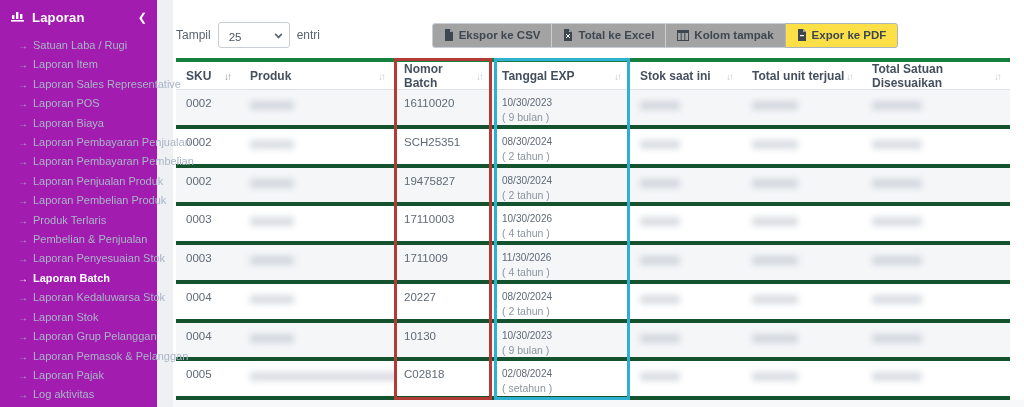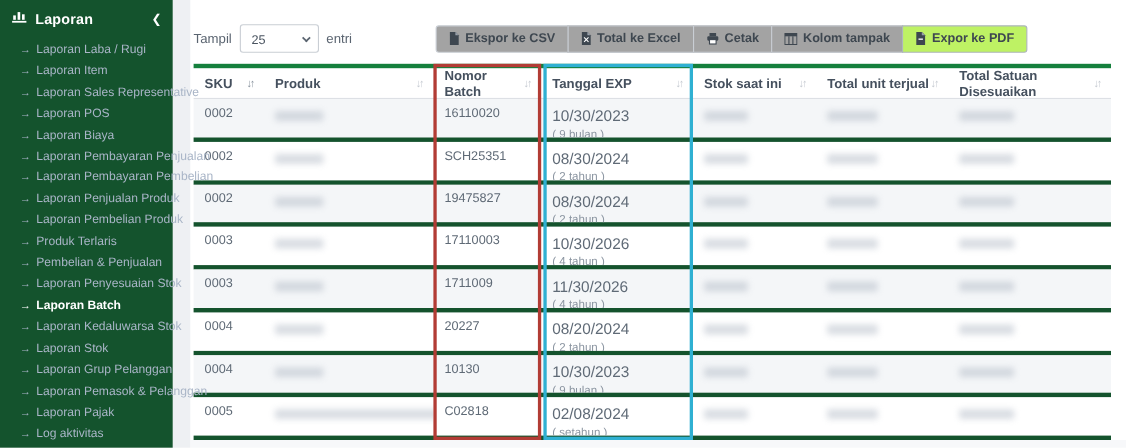--- a/index.html
+++ b/index.html
@@ -1,21 +1,21 @@
 <!DOCTYPE html>
 <html><head>
 <meta charset="utf-8">
 <style>
   * { margin:0; padding:0; box-sizing:border-box; }
   html,body { width:1024px; height:407px; overflow:hidden;
     font-family:"Liberation Sans","DejaVu Sans",sans-serif; background:#ffffff; }
 
   
   .sidebar { position:absolute; left:0; top:0; width:157px; height:407px;
-    background:#14532d; color:#a9b5c7; z-index:2; }
+    background:#a21caf; color:#a9b5c7; z-index:2; }
   .sb-header { display:flex; align-items:center; gap:7px; padding:8px 10px 6px 10px; }
   .sb-title { color:#ffffff; font-weight:bold; font-size:13px; letter-spacing:.2px; }
   .sb-collapse { margin-left:auto; color:#ffffff; font-size:11px; font-weight:bold; cursor:pointer; }
   .sb-menu { padding-top:4px; }
   .side-item { display:flex; align-items:center; gap:5px; padding:3px 6px 3px 18px;
     font-size:11px; line-height:13.4px; cursor:pointer; white-space:nowrap; }
   .side-item .arrow { font-size:10px; }
   .side-item.active { color:#ffffff; font-weight:bold; }
 
   
@@ -33,38 +33,38 @@
     color:#4a5460; padding:4px 22px 0 10px; font-family:inherit; }
   .select-wrap .chev { position:absolute; right:8px; top:9px; width:7px; height:7px;
     border-right:2px solid #5a6470; border-bottom:2px solid #5a6470;
     transform:rotate(45deg) scale(.8); pointer-events:none; }
   .btn-group { display:flex; margin:0 auto; }
   .tbtn { display:inline-flex; align-items:center; gap:5px; height:25px; padding:0 11px;
     background:#a3a3a3; border:1px solid #c9ced4; color:#3e4750; font-size:11.5px;
     font-weight:bold; cursor:pointer; margin-left:-1px; white-space:nowrap; }
   .tbtn:first-child { border-radius:3px 0 0 3px; margin-left:0; }
   .tbtn:last-child { border-radius:0 3px 3px 0; }
-  .tbtn.active { background:#bef264; border-color:#aeb5bd; position:relative; z-index:1; }
+  .tbtn.active { background:#fde047; border-color:#aeb5bd; position:relative; z-index:1; }
   .tbtn svg { display:block; }
   .search-input { width:116px; height:25px; border:1px solid #d6dade; border-radius:3px;
     padding:0 9px; font-size:11.5px; color:#4a5460; font-family:inherit; }
   .search-input::placeholder { color:#b9bfc7; }
 
   
   .table { position:absolute; left:19px; top:58px; width:834px; }
   .trow { display:grid; grid-template-columns:64px 154px 98px 138px 112px 120px 148px; }
   .thead { height:32px; border-top:4px solid #15803d; border-bottom:1px solid #dde0e5; }
   .th { display:flex; align-items:center; justify-content:space-between;
     padding:0 10px; font-size:12px; font-weight:bold; color:#45505e; }
   .sort-ic { font-size:10px; color:#c6cbd2; letter-spacing:-2px; }
   .sort-ic.sorted { color:#8d96a1; }
   .tbody .trow { height:38.75px; border-bottom:4px solid #14532d; }
   .tbody .trow:nth-child(odd) { background:#f4f6f8; }
   .td { padding:7px 10px; font-size:11.5px; color:#5f6a76; overflow:hidden; }
-  .exp-date { font-size:14px; color:#5f6a76; }
+  .exp-date { font-size:10px; color:#5f6a76; }
   .exp-note { font-size:10.5px; color:#8b95a1; margin-top:3px; }
   .blur { height:9px; border-radius:2px; background:#aab3c0; filter:blur(3px);
     opacity:.45; margin-top:4px; }
 
   
   .hl-box { position:absolute; border:3px solid; pointer-events:none; z-index:5; }
   #redBox  { left:394px; top:58px; width:98px;  height:342px; }
   #cyanBox { left:494px; top:58px; width:136px; height:342px; }
 </style>
 </head>
@@ -79,21 +79,21 @@
         <rect x="10" y="5" width="2.4" height="5" fill="#ffffff"></rect>
         <rect x="1" y="11" width="13" height="1.6" fill="#ffffff"></rect>
       </svg>
     </span>
     <span class="sb-title">Laporan</span>
     <span class="sb-collapse">❮</span>
   </div>
   <div class="sb-menu">
       <div class="side-item">
         <span class="arrow">→</span>
-        <span>Laporan Laba / Rugi</span>
+        <span>Satuan Laba / Rugi</span>
       </div>
       <div class="side-item">
         <span class="arrow">→</span>
         <span>Laporan Item</span>
       </div>
       <div class="side-item">
         <span class="arrow">→</span>
         <span>Laporan Sales Representative</span>
       </div>
       <div class="side-item">
@@ -190,30 +190,20 @@
             <svg width="10" height="12" viewBox="0 0 10 12">
               <path d="M1 0h5l3 3v9H1z" fill="#3e4750"></path>
               <path d="M6 0l3 3H6z" fill="#9aa2ab"></path>
               <path d="M3 5l4 4M7 5l-4 4" stroke="#fff" stroke-width="1"></path>
             </svg>
           </span>
           <span>Total ke Excel</span>
         </button>
         <button class="tbtn">
           <span>
-            <svg width="12" height="12" viewBox="0 0 12 12">
-              <rect x="3" y="1" width="6" height="3" fill="#3e4750"></rect>
-              <rect x="1" y="4" width="10" height="4" rx="1" fill="#3e4750"></rect>
-              <rect x="3" y="7" width="6" height="4" fill="#fff" stroke="#3e4750"></rect>
-            </svg>
-          </span>
-          <span>Cetak</span>
-        </button>
-        <button class="tbtn">
-          <span>
             <svg width="12" height="11" viewBox="0 0 12 11">
               <rect x="0.5" y="0.5" width="11" height="10" fill="none" stroke="#3e4750"></rect>
               <rect x="0.5" y="0.5" width="11" height="2.5" fill="#3e4750"></rect>
               <line x1="4.2" y1="3" x2="4.2" y2="10.5" stroke="#3e4750"></line>
               <line x1="7.8" y1="3" x2="7.8" y2="10.5" stroke="#3e4750"></line>
             </svg>
           </span>
           <span>Kolom tampak</span>
         </button>
         <button class="tbtn active">

